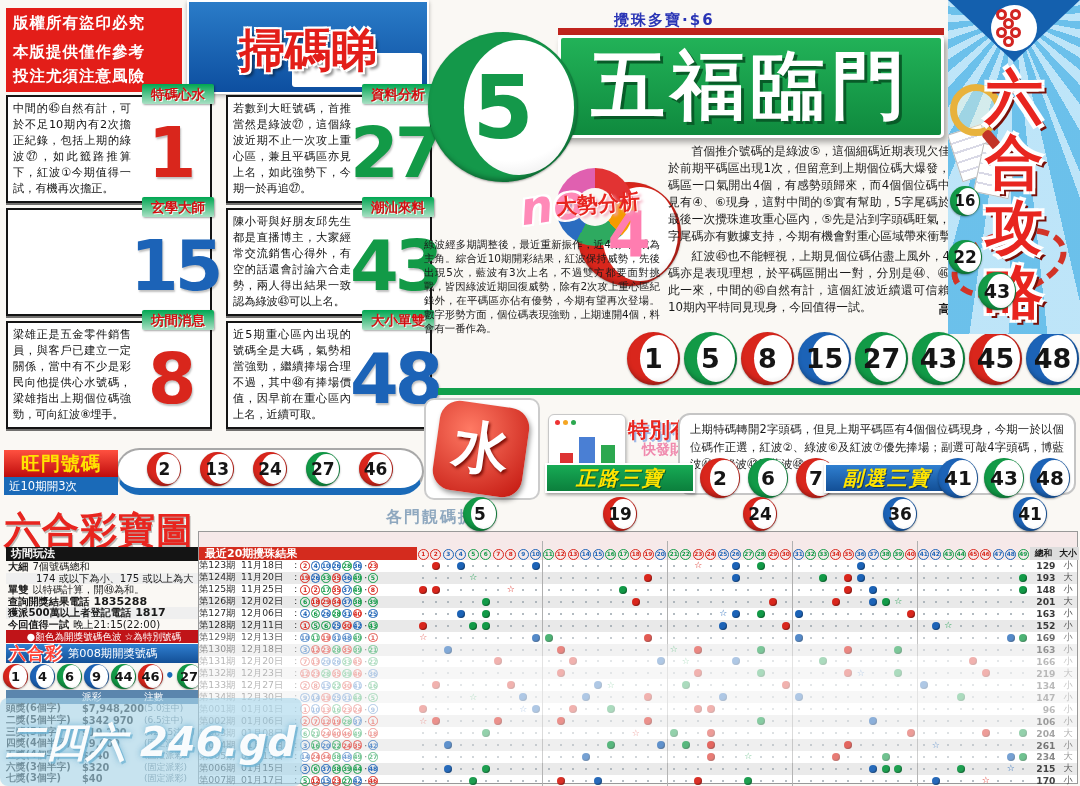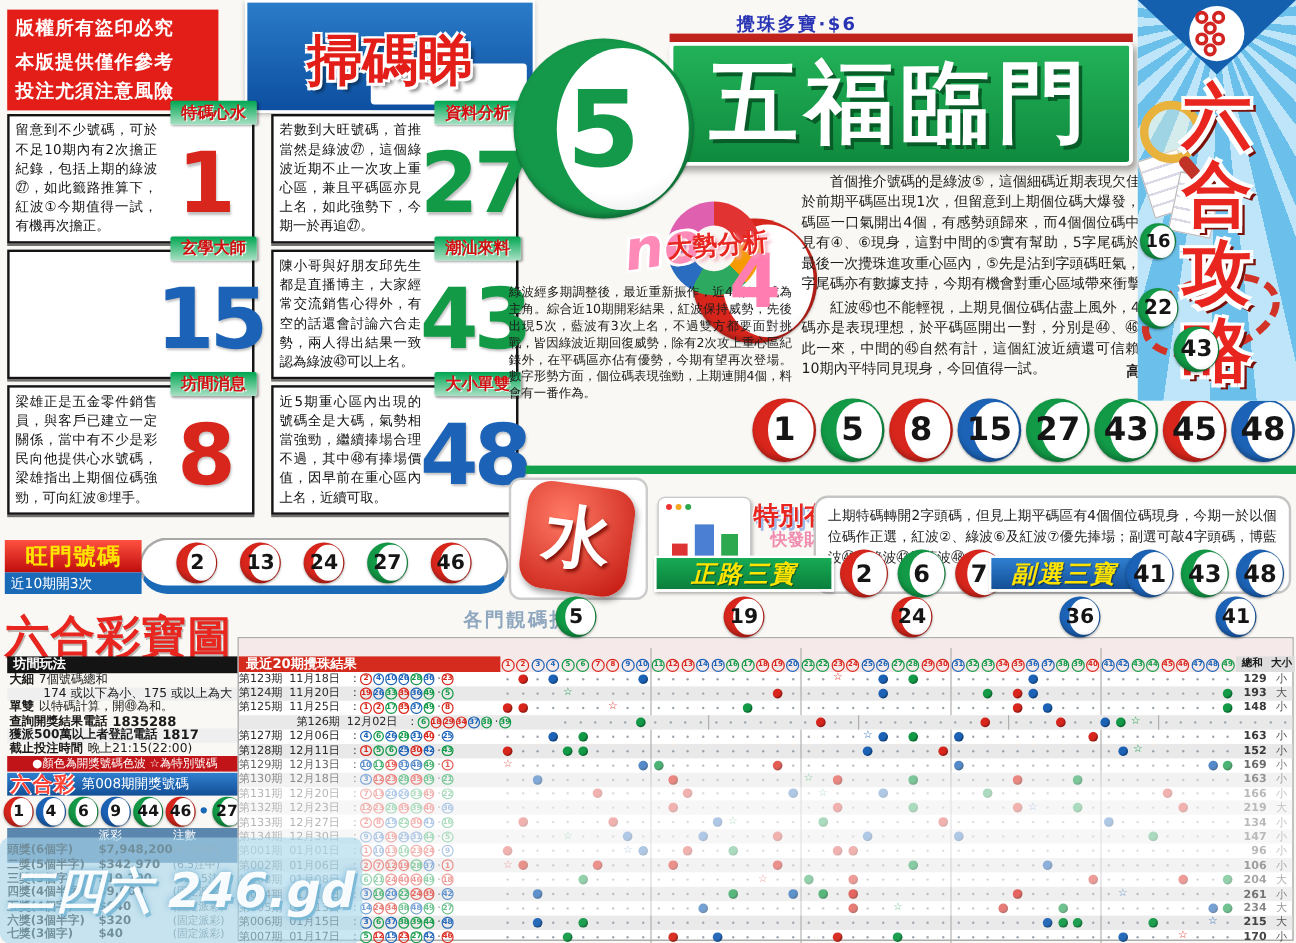--- a/index.html
+++ b/index.html
@@ -5,21 +5,21 @@
   html,body{margin:0;padding:0;background:#888;}
   .page{position:relative;width:1080px;height:786px;margin:0 auto;background:#faf8f4;overflow:hidden;
         font-family:"DejaVu Sans","Liberation Sans",sans-serif;color:#1a1a1a;}
   .abs{position:absolute;}
   
   .notice{left:6px;top:8px;width:176px;height:84px;background:#e31e19;color:#fff;font-weight:900;
           padding:5px 7px;box-sizing:border-box;display:flex;flex-direction:column;justify-content:space-between;}
   .notice span{font-size:15.5px;letter-spacing:1px;white-space:nowrap;}
   .notice span:first-child{margin-bottom:4px;}
   
-  .scan{left:204px;top:0;width:242px;height:94px;background:linear-gradient(180deg,#2a7cc8,#0d4fa0);
+  .scan{left:187px;top:0;width:242px;height:94px;background:linear-gradient(180deg,#2a7cc8,#0d4fa0);
         border:2px solid #fff;box-sizing:border-box;box-shadow:0 2px 4px rgba(0,0,0,.3);}
   .scan .white{position:absolute;right:5px;bottom:5px;width:130px;height:34px;background:#fff;border-radius:3px;}
   .scan .lbl{position:absolute;left:50%;top:54%;transform:translate(-50%,-50%);font-size:46px;font-weight:900;color:#e31e19;white-space:nowrap;z-index:1;
         text-shadow:-2px -2px 0 #fff,2px -2px 0 #fff,-2px 2px 0 #fff,2px 2px 0 #fff,4px 4px 3px rgba(0,0,0,.45);}
   
   .tip{position:absolute;width:206px;height:108px;background:#fff;border:2px solid #141414;box-sizing:border-box;box-shadow:0 2px 0 rgba(0,0,0,.55);}
   .tip .txt{position:absolute;left:5px;top:4px;width:118px;font-size:11.2px;line-height:1.42;text-align:justify;color:#111;}
   .tip .num{position:absolute;right:0;top:14px;width:80px;text-align:center;font-size:70px;line-height:84px;font-weight:900;letter-spacing:-4px;
             text-shadow:1px 2px 2px rgba(0,0,0,.25);}
   .tip .tag{position:absolute;right:-4px;top:-13px;height:20px;line-height:20px;padding:0 9px;
@@ -102,21 +102,21 @@
   .t-rules-hd{left:6px;top:547px;width:196px;height:14px;background:#141414;color:#fff;font-size:11px;font-weight:700;line-height:14px;padding-left:5px;box-sizing:border-box;}
   .t-rules{left:6px;top:561px;width:196px;}
   .t-rule{display:flex;font-size:10.2px;line-height:11.5px;padding:0 0 0 2px;}
   .t-rule b{flex:none;margin-right:4px;}
   .t-legend{left:6px;top:630px;width:196px;height:13px;background:#c01418;color:#fff;font-size:9.6px;line-height:13px;text-align:center;}
   .t-result-bar{left:6px;top:644px;width:196px;height:19px;background:linear-gradient(180deg,#2f7fd0,#134f96);display:flex;align-items:center;padding-left:3px;box-sizing:border-box;}
   .t-result-name{font-size:17px;font-weight:900;color:#ff4136;text-shadow:-1px -1px 0 #fff,1px 1px 0 #fff;letter-spacing:1px;}
   .t-result-sub{color:#fff;font-size:11.3px;margin-left:5px;}
   .t-balls{left:3px;top:664px;display:flex;align-items:center;gap:2px;}
   .t-dot{color:#1a6ab8;font-size:15px;font-weight:900;line-height:1;}
-  .t-prize-hd{left:6px;top:690px;width:196px;height:29px;background:#5b86ad;color:#fff;font-size:9.8px;line-height:13px;display:flex;}
+  .t-prize-hd{left:6px;top:690px;width:196px;height:14px;background:#5b86ad;color:#fff;font-size:9.8px;line-height:13px;display:flex;}
   .t-prize-hd i{font-style:normal;}
   .t-prize{left:6px;top:703px;width:196px;}
   .t-prow{display:flex;height:11.7px;font-size:9.8px;align-items:center;}
   .t-prow .pl{width:76px;font-weight:700;white-space:nowrap;}
   .t-prow .pv{width:62px;font-weight:700;}
   .t-prow .pn{width:58px;color:#6d7b86;font-size:9px;}
   .watermark{left:0;top:698px;width:302px;height:88px;background:rgba(168,214,235,.62);border-radius:8px;display:flex;align-items:center;justify-content:center;z-index:6;}
   .watermark span{font-size:40px;font-weight:900;font-style:italic;color:rgba(255,255,255,.95);white-space:nowrap;
                   text-shadow:0 0 6px rgba(100,170,205,.9),2px 2px 0 rgba(120,185,215,.8);}
   
@@ -157,21 +157,21 @@
 
   
   <div class="abs scan">
     <div class="white"></div>
     <div class="lbl">掃碼睇</div>
   </div>
 
   
   <div id="tips">
       <div class="tip" style="left: 6px; top: 95px;">
-        <div class="txt">留意到不少號碼，可於不足10期內有2次擔正紀錄，包括上期的綠波㉗，如此籤路推算下，紅波①今期值得一試，有機再次擔正。</div>
+        <div class="txt">中間的㊺自然有計，可於不足10期內有2次擔正紀錄，包括上期的綠波㉗，如此籤路推算下，紅波①今期值得一試，有機再次擔正。</div>
         <div class="num" style="color: rgb(217, 38, 28);">1</div>
         <div class="tag">特碼心水</div>
       </div>
       <div class="tip" style="left: 226px; top: 95px;">
         <div class="txt">若數到大旺號碼，首推當然是綠波㉗，這個綠波近期不止一次攻上重心區，兼且平碼區亦見上名，如此強勢下，今期一於再追㉗。</div>
         <div class="num" style="color: rgb(18, 154, 71);">27</div>
         <div class="tag">資料分析</div>
       </div>
       <div class="tip" style="left: 6px; top: 208px;">
         <div class="num" style="color: rgb(28, 99, 183);">15</div>
@@ -372,21 +372,21 @@
       </div>
       <div class="t-rule" style="background: transparent;">
         <b>查詢開獎結果電話</b>
         <span style="font-weight: 900; font-size: 11px;">1835288</span>
       </div>
       <div class="t-rule" style="background: rgb(239, 239, 239);">
         <b>獲派500萬以上者登記電話</b>
         <span style="font-weight: 900; font-size: 11px;">1817</span>
       </div>
       <div class="t-rule" style="background: transparent;">
-        <b>截止投注時間</b>
+        <b>今回值得一試</b>
         <span>晚上21:15(22:00)</span>
       </div>
     </div>
   <div class="abs t-legend">●顏色為開獎號碼色波 ☆為特別號碼</div>
   <div class="abs t-result-bar">
     <span class="t-result-name">六合彩</span>
     <span class="t-result-sub">第008期開獎號碼</span>
   </div>
   <div class="abs t-balls" id="resultBalls">
       <div class="ball abs" style="position: relative; --c: #d9261c; width: 25px; height: 25px;">
@@ -1017,21 +1017,21 @@
         </div>
         <div class="c-cell">
           <div class="e"></div>
         </div>
         <div class="c-cell">
           <div class="h" style="background: rgb(18, 154, 71);"></div>
         </div>
         <div class="c-sum">148</div>
         <div class="c-size">小</div>
       </div>
-      <div class="c-row" style="opacity: 1; padding-left: 48px;">
+      <div class="c-row" style="opacity: 1;">
         <div class="c-lab">
           <span class="pd">第126期</span>
           <span class="dt">12月02日</span>
           <span>：</span>
           <span class="mini" style="color: rgb(18, 154, 71); border-color: rgb(18, 154, 71);">6</span>
           <span class="mini" style="color: rgb(217, 38, 28); border-color: rgb(217, 38, 28);">18</span>
           <span class="mini" style="color: rgb(217, 38, 28); border-color: rgb(217, 38, 28);">29</span>
           <span class="mini" style="color: rgb(217, 38, 28); border-color: rgb(217, 38, 28);">34</span>
           <span class="mini" style="color: rgb(28, 99, 183); border-color: rgb(28, 99, 183);">37</span>
           <span class="mini" style="color: rgb(18, 154, 71); border-color: rgb(18, 154, 71);">38</span>

